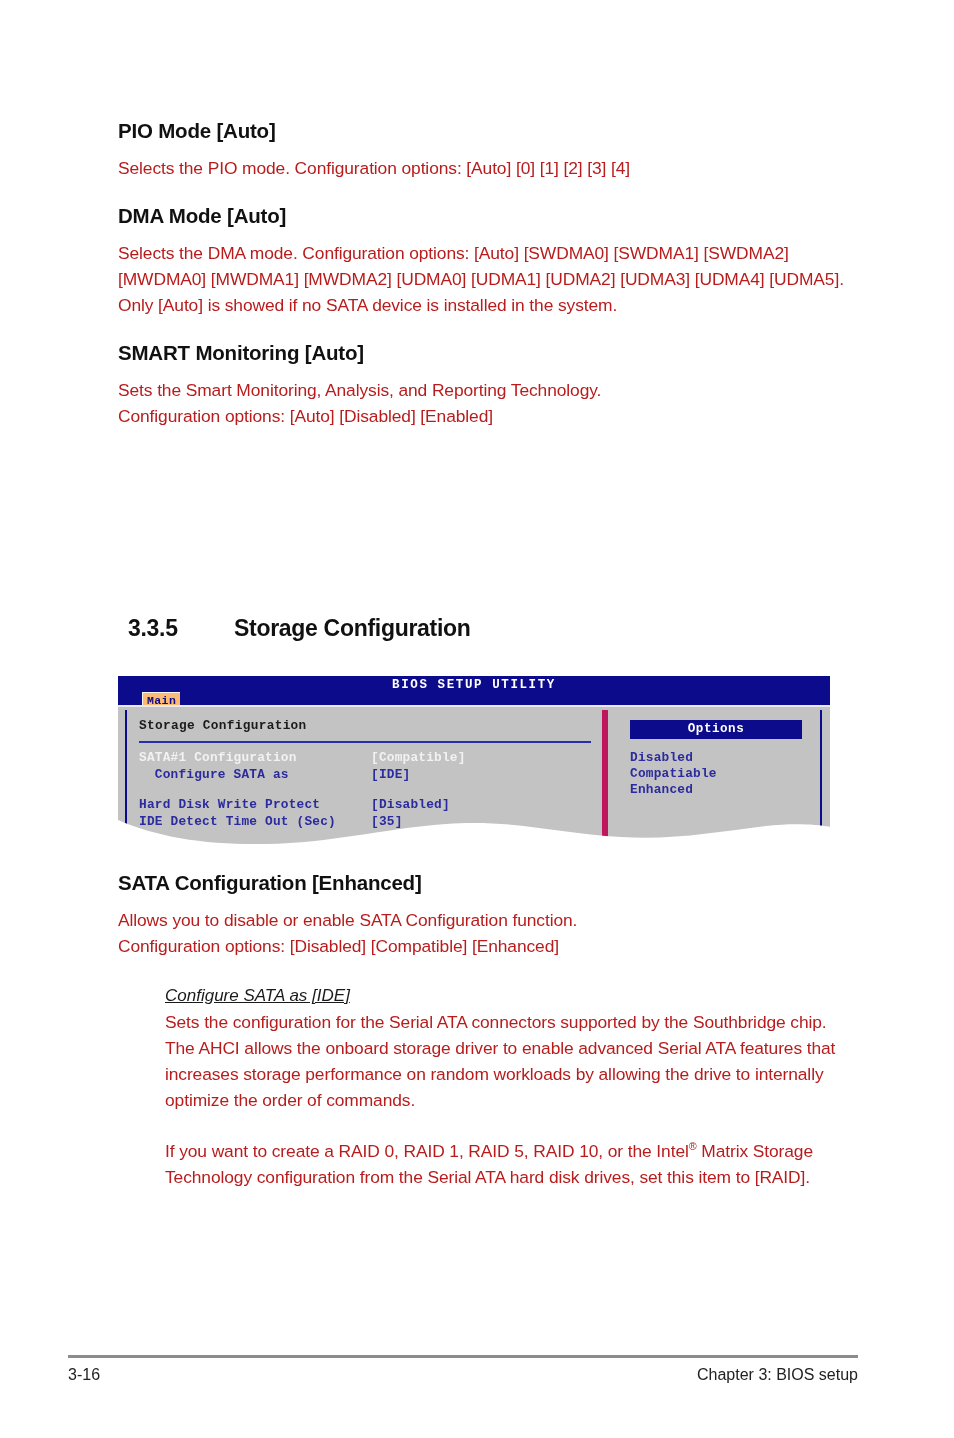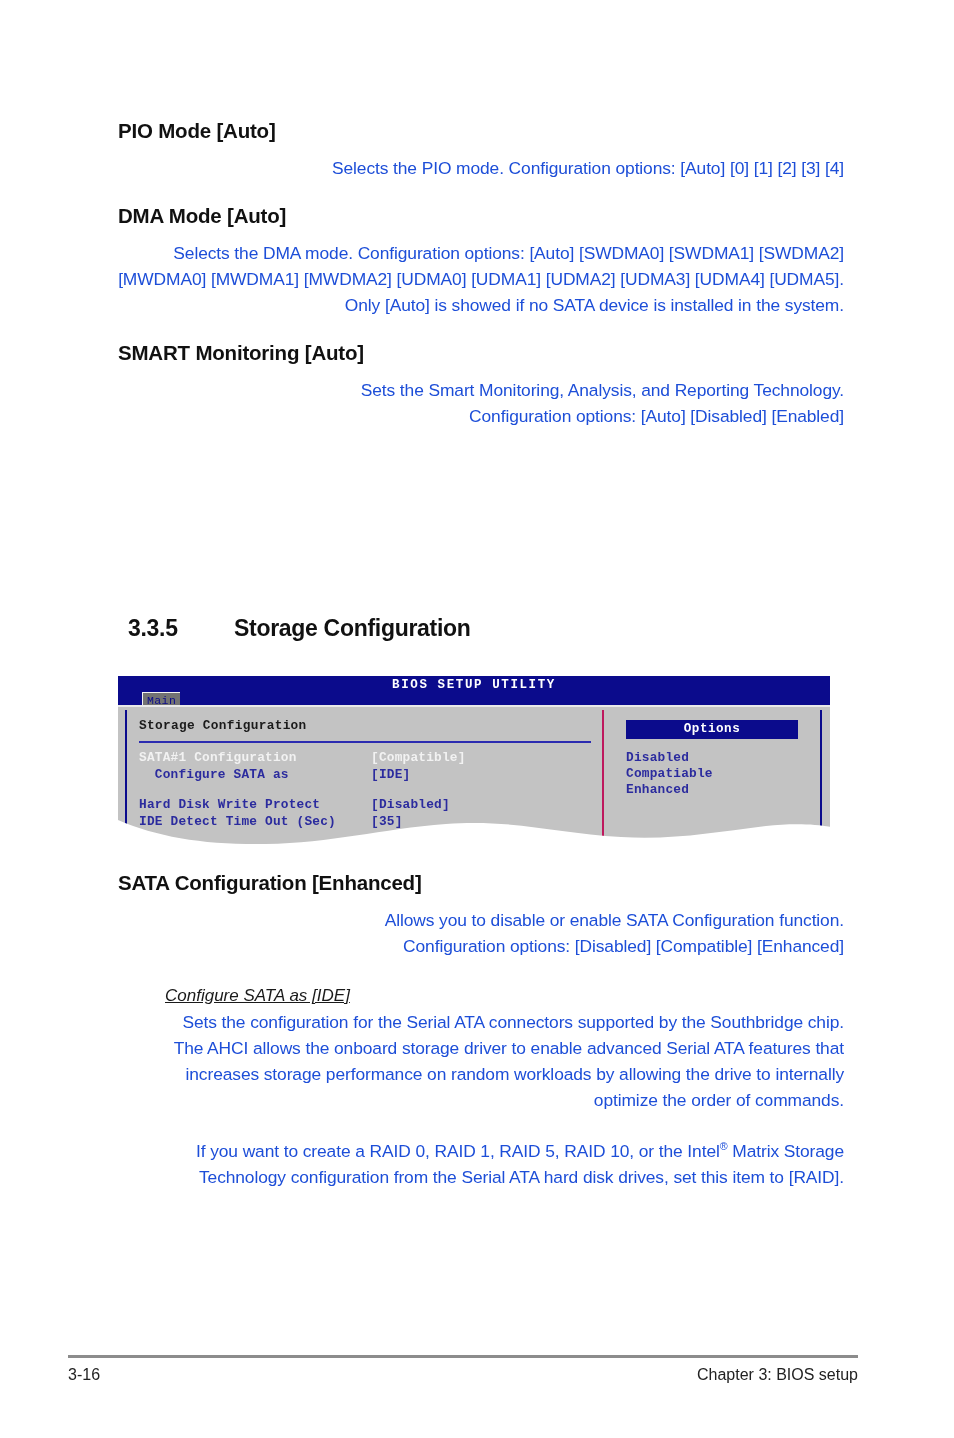--- a/index.html
+++ b/index.html
@@ -35,23 +35,22 @@
     letter-spacing: -0.2px;
     margin: 0 0 12px 0;
     line-height: 1.12;
     color: #111;
   }
 
   p.body {
     font-size: 17.4px;
     line-height: 26px;
     margin: 0;
-    color: #1d4ed8;
+    color: #b91c1c;
     letter-spacing: -0.1px;
-    text-align: right;
   }
 
   .block {
     margin-bottom: 24px;
     margin-top: 8px;
   }
   .block.tight { margin-bottom: 20px; }
 
   
   .section-heading {
@@ -102,26 +101,26 @@
     font-size: 12.5px;
     font-weight: bold;
     letter-spacing: 1.6px;
   }
   .bios-tab {
     position: absolute;
     left: 24px;
     top: 16px;
     height: 15px;
     padding: 0 4px 1px 4px;
-    background: #737373;
+    background: #fdba74;
     border-left: 1px solid #f4f4f4;
     border-top: 1px solid #f4f4f4;
     color: #0b0b8c;
     font-size: 11.5px;
-    font-weight: normal;
+    font-weight: bold;
     line-height: 15px;
     letter-spacing: 0.4px;
   }
 
   .bios-body {
     position: absolute;
     left: 0;
     top: 29px;
     width: 712px;
     height: 141px;
@@ -135,21 +134,21 @@
     height: 136px;
     border-left: 2px solid #0b0b8c;
     box-sizing: border-box;
     padding-left: 12px;
   }
   .panel-right {
     position: absolute;
     left: 484px; top: 3px;
     width: 220px;
     height: 136px;
-    border-left: 2px solid #be185d;
+    border-left: 6px solid #be185d;
     border-right: 2px solid #0b0b8c;
     box-sizing: border-box;
   }
 
   .bios-subtitle {
     position: absolute;
     left: 12px;
     top: 8px;
     font-size: 12.8px;
     font-weight: bold;

